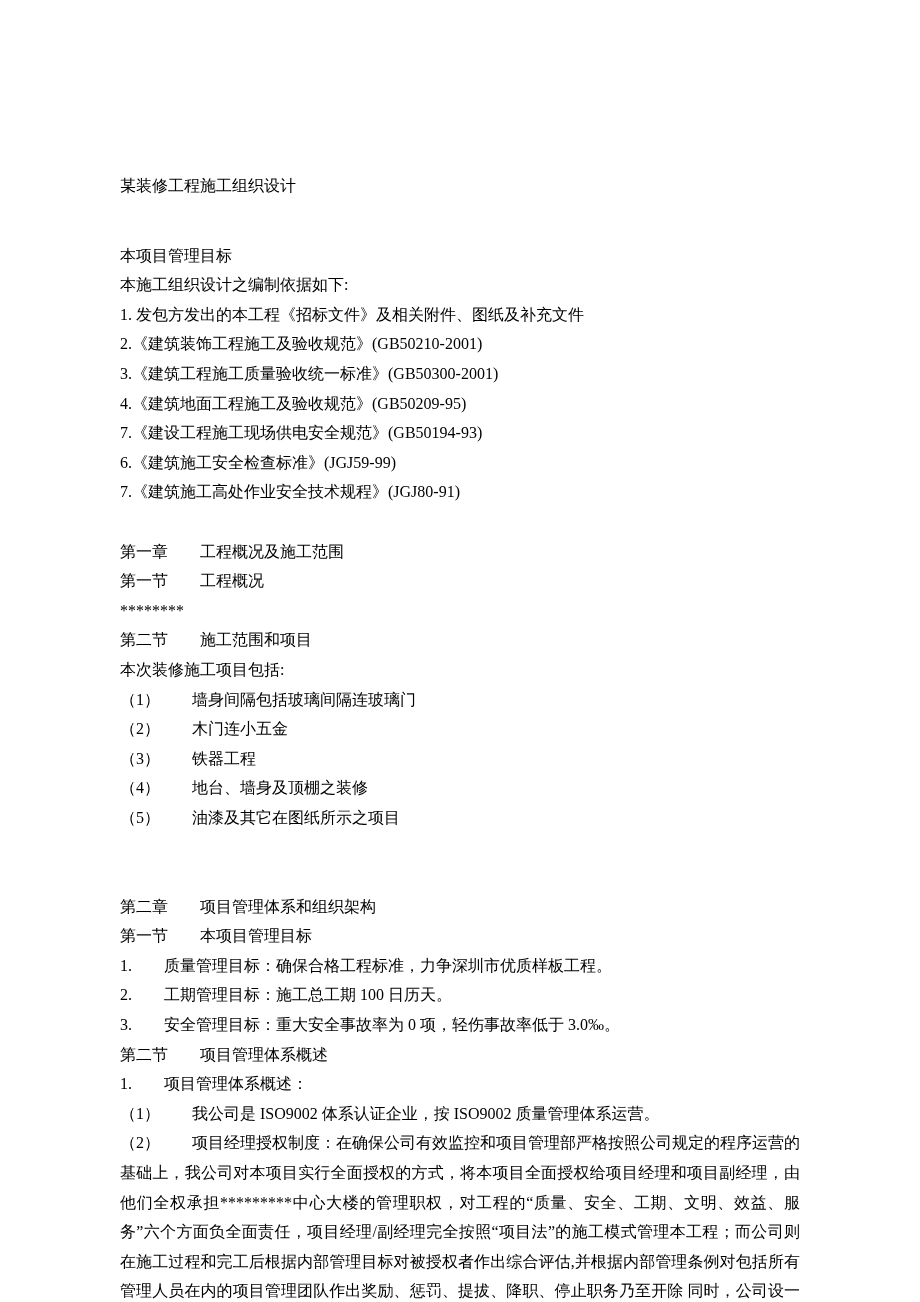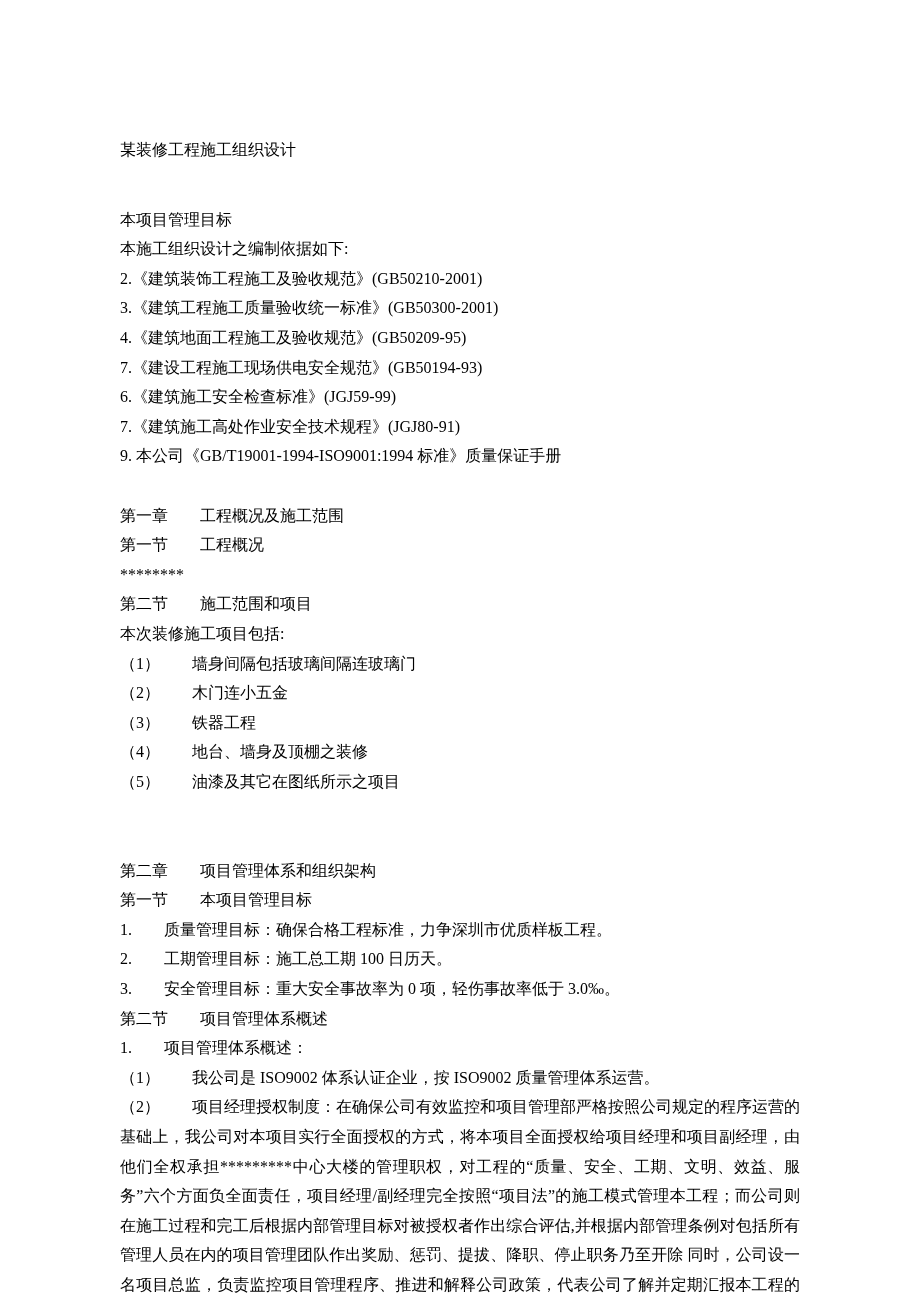--- a/index.html
+++ b/index.html
@@ -12,42 +12,43 @@
     line-height: 1.85;
   }
   .page {
     width: 920px;
     min-height: 1302px;
     padding: 135px 120px 60px 120px;
     box-sizing: border-box;
   }
   .title-line {
     margin-bottom: 40px;
+    margin-top: 36px;
   }
   .para {
     text-align: justify;
     font-family: Liberation Serif, serif;
   }
 </style>
 </head>
 <body>
 
 <div class="page">
 
   <div class="title-line">某装修工程施工组织设计</div>
 
   <div>本项目管理目标</div>
   <div>本施工组织设计之编制依据如下:</div>
+  <div>1.   发包方发出的本工程《招标文件》及相关附件、图纸及补充文件</div>
   <div>2.《建筑装饰工程施工及验收规范》(GB50210-2001)</div>
   <div>3.《建筑工程施工质量验收统一标准》(GB50300-2001)</div>
   <div>4.《建筑地面工程施工及验收规范》(GB50209-95)</div>
   <div>7.《建设工程施工现场供电安全规范》(GB50194-93)</div>
   <div>6.《建筑施工安全检查标准》(JGJ59-99)</div>
   <div>7.《建筑施工高处作业安全技术规程》(JGJ80-91)</div>
-  <div>9.   本公司《GB/T19001-1994-ISO9001:1994 标准》质量保证手册</div>
 
   <div style="height:1.85em;"></div>
 
   <div>第一章  工程概况及施工范围</div>
   <div>第一节  工程概况</div>
   <div>********</div>
   <div>第二节  施工范围和项目</div>
   <div>本次装修施工项目包括:</div>
   <div>（1）  墙身间隔包括玻璃间隔连玻璃门</div>
   <div>（2）  木门连小五金</div>

